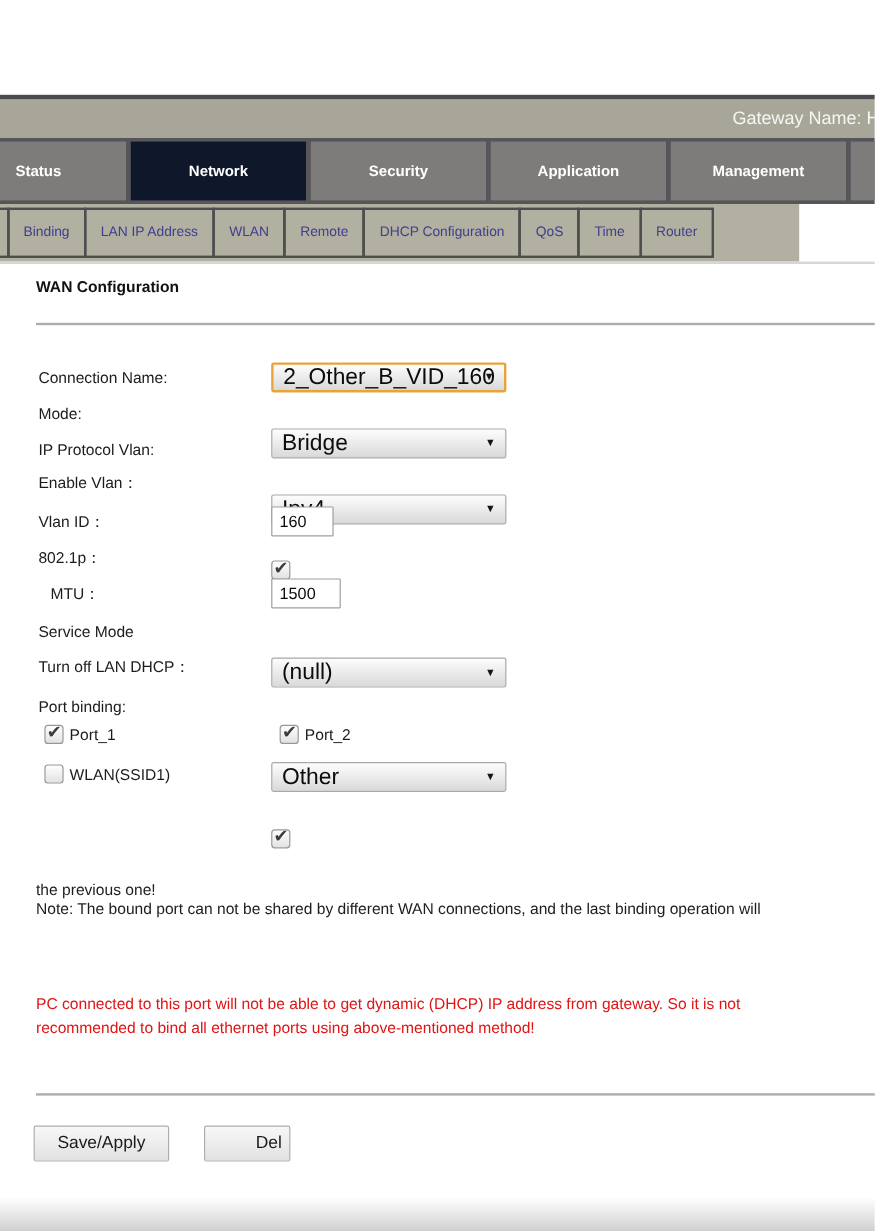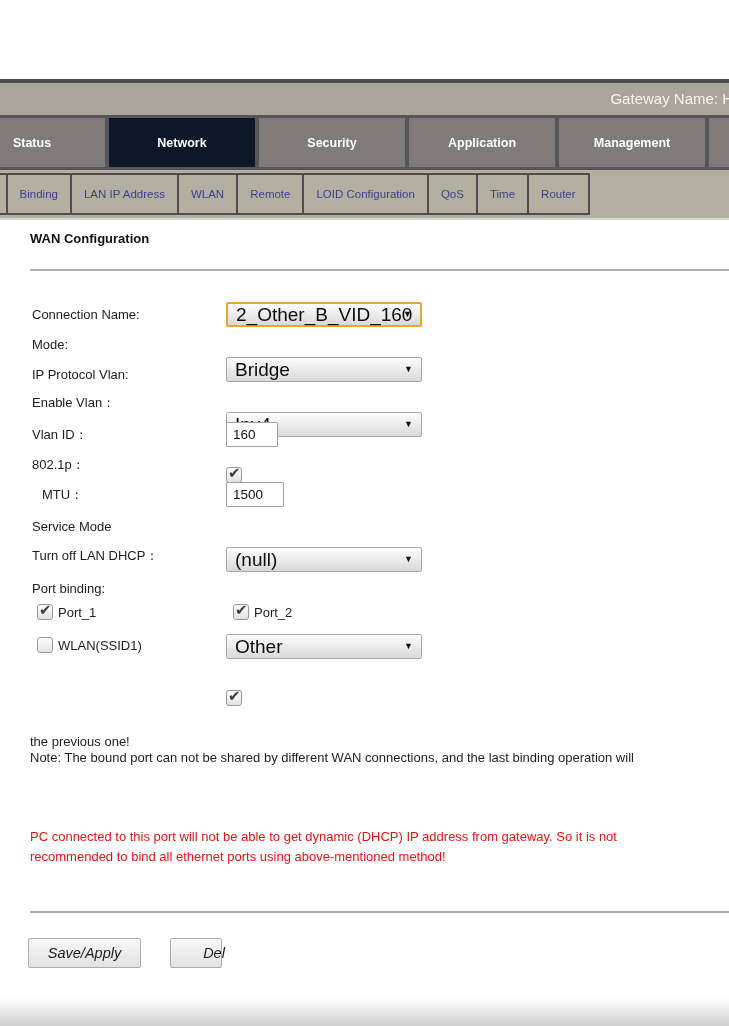--- a/index.html
+++ b/index.html
@@ -13,21 +13,21 @@
 
   
   .tabbar{position:absolute;left:0;top:115px;width:729px;height:55px;background:#55555a;overflow:hidden;}
   .tabrow{position:absolute;left:-41px;top:3px;display:flex;}
   .tab{width:146px;height:49px;margin-right:4px;background:#7d7c7a;display:flex;align-items:center;justify-content:center;
        color:#ffffff;font-size:12.5px;font-weight:bold;cursor:pointer;flex:0 0 auto;}
   .tab.active{background:#0f172a;}
   .tab.filler{width:62px;}
 
   
-  .submenu{position:absolute;left:0;top:170px;width:729px;height:48px;background:#b2b0a1;overflow:hidden;}
+  .submenu{position:absolute;left:0;top:170px;width:666px;height:48px;background:#b2b0a1;overflow:hidden;}
   .submenu-row{position:absolute;left:-30px;top:3px;display:flex;}
   .scell{height:38px;border:2px solid #4e4e4e;margin-right:-2px;display:flex;align-items:center;justify-content:center;
          padding:0 12px;font-size:11.5px;color:#3f3f8e;white-space:nowrap;cursor:pointer;flex:0 0 auto;}
   .submenu-divider{position:absolute;left:0;top:218px;width:729px;height:2px;background:#d6d6d6;}
 
   
   .page-title{position:absolute;left:30px;top:231px;font-size:13px;font-weight:bold;color:#111;}
   .rule{position:absolute;left:30px;width:1020px;height:2px;background:#aeaeae;}
   .rule1{top:269px;} .rule2{top:911px;}
 
@@ -49,23 +49,23 @@
   .cbx.checked::after{content:"\2714";position:absolute;left:1px;top:-4px;font-size:15px;font-weight:bold;color:#3b3b3b;}
 
   .port-item{position:absolute;display:flex;align-items:center;}
   .port-item .p-label{margin-left:5px;font-size:13px;color:#1c1c1c;}
 
   .note{position:absolute;left:30px;font-size:13px;color:#1d1d1d;line-height:20px;white-space:nowrap;}
   .warning{position:absolute;left:30px;font-size:13px;color:#e01515;line-height:20px;white-space:nowrap;}
 
   .btn{position:absolute;top:938px;height:30px;box-sizing:border-box;background:linear-gradient(#f8f8f8,#e1e1e1);
        border:1px solid #adadad;border-radius:2px;font-family:"Liberation Sans",sans-serif;font-size:14.5px;color:#1a1a1a;
-       display:flex;align-items:center;justify-content:center;cursor:pointer;font-style:italic;}
+       display:flex;align-items:center;justify-content:center;cursor:pointer;}
   .btn-save{left:28px;width:113px;}
-  .btn-del{left:170px;width:52px;padding-left:36px;}
+  .btn-del{left:170px;width:72px;padding-left:36px;}
 
   .footer-fade{position:absolute;left:0;top:998px;width:729px;height:28px;
                background:linear-gradient(#ffffff,#cfcfcf);}
 </style>
 </head>
 <body>
 
 <div id="stage">
 
   <div class="top-darkline"></div>
@@ -85,21 +85,21 @@
     </div>
   </div>
 
   <div class="submenu">
     <div class="submenu-row">
       <div class="scell">et</div>
       <div class="scell">Binding</div>
       <div class="scell">LAN IP Address</div>
       <div class="scell">WLAN</div>
       <div class="scell">Remote</div>
-      <div class="scell">LOID Configuration</div>
+      <div class="scell">DHCP Configuration</div>
       <div class="scell">QoS</div>
       <div class="scell">Time</div>
       <div class="scell">Router</div>
     </div>
   </div>
   <div class="submenu-divider"></div>
 
   <div class="page-title">WAN Configuration</div>
   <div class="rule rule1"></div>
 

